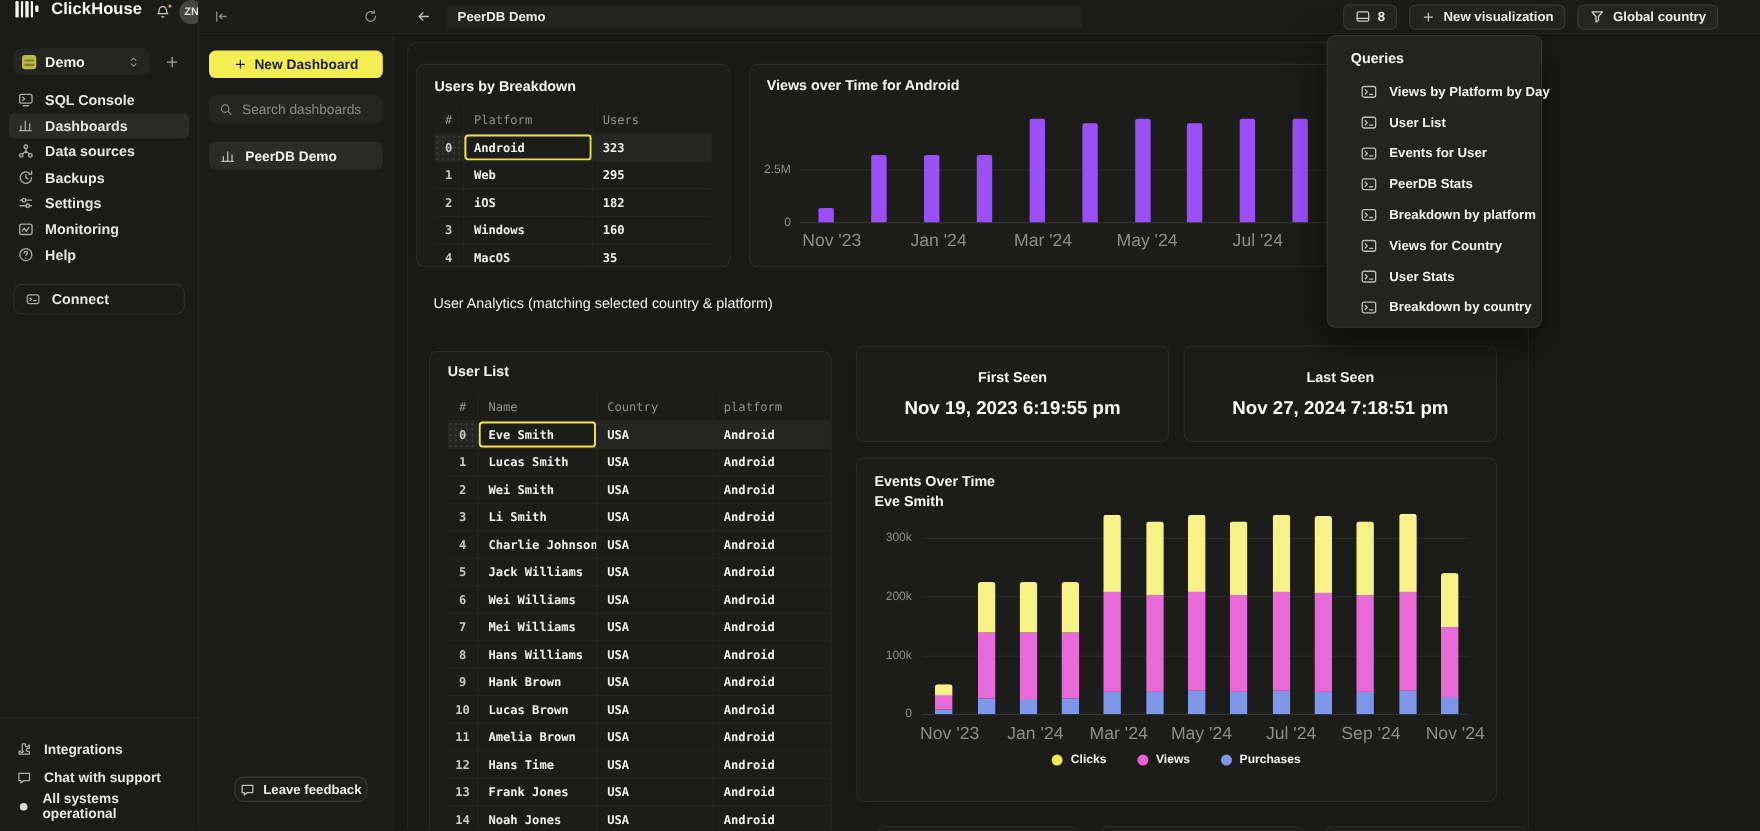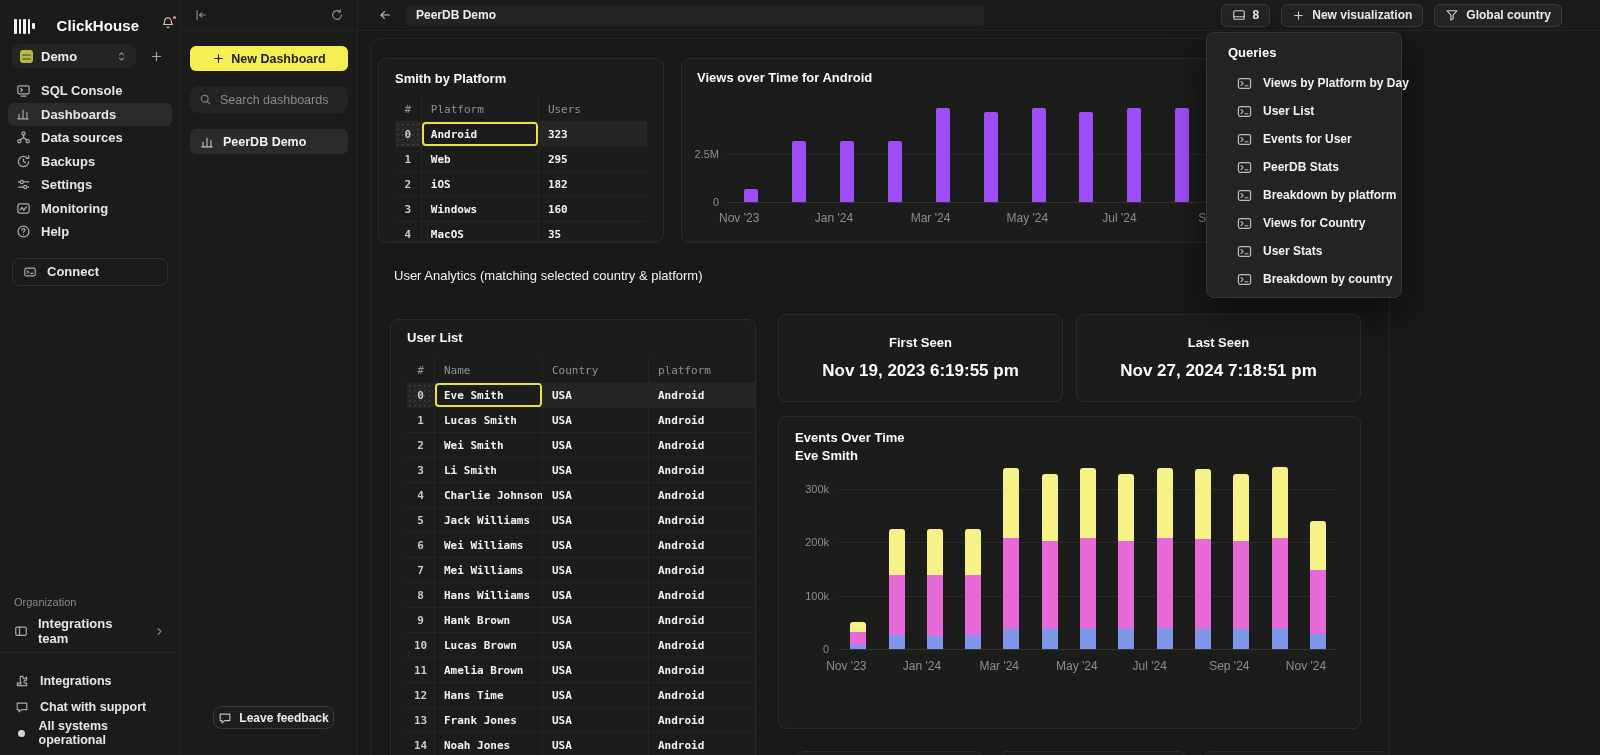--- a/index.html
+++ b/index.html
@@ -6,21 +6,21 @@
   html,body{width:1600px;height:755px}
   body{
     position:relative;overflow:hidden;
     background:#191917;color:#e6e6e4;
     font-family:"Liberation Sans",sans-serif;font-size:13px;
   }
   svg{display:block}
 
   
   .sidebar{position:absolute;left:0;top:0;width:180px;height:755px;background:#1b1b19}
-  .sb-header{display:flex;align-items:flex-end;height:34px;padding:0 10px 0 14px;gap:22px}
+  .sb-header{display:flex;align-items:flex-start;height:34px;padding:0 10px 0 14px;gap:12px}
   .logo{display:flex;align-items:center;gap:2px;height:16px}
   .logo i{width:2.5px;height:15px;background:#f4f4f2;border-radius:1px;display:block}
   .logo i.short{height:6px}
   .brand{font-weight:700;font-size:15px;color:#fafaf8;letter-spacing:.1px}
   .sb-right{margin-left:auto;display:flex;align-items:center;gap:8px}
   .bell{position:relative;color:#c9c9c7}
   .bell .ndot{position:absolute;top:-2px;right:-3px;width:7px;height:7px;border-radius:50%;
     background:#e8927c;border:2px solid #1b1b19}
   .avatar{width:22px;height:22px;border-radius:50%;background:#454543;color:#dedede;
     font-size:10px;font-weight:700;display:flex;align-items:center;justify-content:center}
@@ -128,21 +128,21 @@
   .trow.thead .c.idx{color:#90908e}
   .trow.sel{background:#252523}
   .trow.sel .c.idx{background-image:radial-gradient(#3c3c3a 1px,transparent 1px);background-size:5px 5px}
   .c.selcell{position:relative;border-radius:4px;box-shadow:inset 0 0 0 2px #e9e14c;background:#1c1c1a}
 
   
   .plot{position:absolute;inset:0}
   .grid{position:absolute;height:1px;background:#2a2a28}
   .baseline{position:absolute;height:1px;background:#343432}
   .ytick{position:absolute;text-align:right;font-size:11px;color:#8d8d8b}
-  .xtick{position:absolute;text-align:left;font-size:12px;color:#8d8d8b;white-space:nowrap}
+  .xtick{position:absolute;text-align:right;font-size:16px;color:#8d8d8b;white-space:nowrap}
   .vbar{position:absolute;border-radius:2px 2px 0 0}
   .sbar{position:absolute;border-radius:3px 3px 0 0;overflow:hidden}
   .seg{position:absolute;left:0;right:0}
   .legend{position:absolute;left:0;right:0;top:268px;display:flex;justify-content:center;gap:28px}
   .legend-item{display:flex;align-items:center;gap:7px;font-size:11px;font-weight:700;color:#f2f2f0}
   .ldot{width:10px;height:10px;border-radius:50%}
 
   
   .queries{position:absolute;left:1206px;top:32px;width:196px;height:266px;background:#232321;
     border:1px solid #363634;border-radius:8px;box-shadow:0 14px 34px rgba(0,0,0,.55);
@@ -268,37 +268,20 @@
   <div class="connect">
     <span class="icn">
         <svg width="14" height="14" viewBox="0 0 16 16" fill="none" stroke="currentColor" stroke-width="1.3" stroke-linecap="round" stroke-linejoin="round">
           <rect x="2" y="3.5" width="12" height="9" rx="2"></rect>
           <path d="M4.8 6.8l1.8 1.3-1.8 1.3M8.7 9.6h2.6"></path>
         </svg>
       </span>
     <span>Connect</span>
   </div>
 
-  <div class="org">
-    <div class="org-label">Organization</div>
-    <div class="org-item">
-      <span class="icn">
-          <svg width="14" height="14" viewBox="0 0 16 16" fill="none" stroke="currentColor" stroke-width="1.3" stroke-linecap="round" stroke-linejoin="round">
-            <rect x="2" y="3.5" width="12" height="9.5" rx="1.5"></rect>
-            <path d="M6.3 3.5V13"></path>
-          </svg>
-        </span>
-      <span class="lbl">Integrations team</span>
-      <span class="chev">
-          <svg width="13" height="13" viewBox="0 0 16 16" fill="none" stroke="currentColor" stroke-width="1.3" stroke-linecap="round" stroke-linejoin="round">
-            <path d="M6.2 4.5 9.7 8l-3.5 3.5"></path>
-          </svg>
-        </span>
-    </div>
-  </div>
   <div class="sb-divider"></div>
   <div class="sb-footer">
       <div class="foot-item">
         <span class="icn">
           <svg width="14" height="14" viewBox="0 0 16 16" fill="none" stroke="currentColor" stroke-width="1.3" stroke-linecap="round" stroke-linejoin="round">
             <path d="M6 2.7h3.2v1.2a1.6 1.6 0 0 0 3.2 0h.9v3.3h-1.5a1.6 1.6 0 0 0 0 3.2h1.5v2.9H2.7V10h1.2a1.6 1.6 0 0 0 3.2 0H6z"></path>
           </svg>
         </span>
                  <span class="lbl">Integrations</span>
       </div>
@@ -402,21 +385,21 @@
             </svg>
           </span>
         <span>Global country</span>
       </span>
     </span>
   </div>
 
   <div class="frame">
 
     <div class="card c-users">
-      <h3>Smith by Platform</h3>
+      <h3>Users by Breakdown</h3>
       <div class="dtable" id="users-table" style="margin-top:11px">
           <div class="trow thead">
             <div class="c idx" style="width: 27px;">#</div>
             <div class="c" style="width: 118px;">Platform</div>
             <div class="c" style="width: 109px;">Users</div>
           </div>
           <div class="trow sel">
             <div class="c idx" style="width: 27px;">0</div>
             <div class="c selcell" style="width: 118px;">Android</div>
             <div class="c" style="width: 109px;">323</div>
@@ -665,20 +648,34 @@
             <div class="seg" style="top: 70.4px; height: 91.2px; background: rgb(231, 106, 216);"></div>
             <div class="seg" style="top: 0px; height: 71px; background: rgb(246, 242, 136);"></div>
           </div>
           <div class="sbar" style="left: 530.8px; top: 104.1px; width: 16px; height: 127.9px;">
             <div class="seg" style="top: 111.9px; height: 16.6px; background: rgb(126, 151, 233);"></div>
             <div class="seg" style="top: 48px; height: 64.6px; background: rgb(231, 106, 216);"></div>
             <div class="seg" style="top: 0px; height: 48.6px; background: rgb(246, 242, 136);"></div>
           </div>
           <div class="xtick" style="left: 506.8px; top: 242px; width: 64px;">Nov '24</div>
         </div>
+      <div class="legend" id="events-legend">
+          <div class="legend-item">
+            <span class="ldot" style="background:#f0ec52"></span>
+                   <span>Clicks</span>
+          </div>
+          <div class="legend-item">
+            <span class="ldot" style="background:#e95fd2"></span>
+                   <span>Views</span>
+          </div>
+          <div class="legend-item">
+            <span class="ldot" style="background:#7e97e9"></span>
+                   <span>Purchases</span>
+          </div>
+        </div>
     </div>
 
     <div class="stub" style="left:425px"></div>
     <div class="stub" style="left:628px"></div>
     <div class="stub" style="left:832px"></div>
   </div>
 </main>
 
 <div class="queries">
   <div class="q-title">Queries</div>

